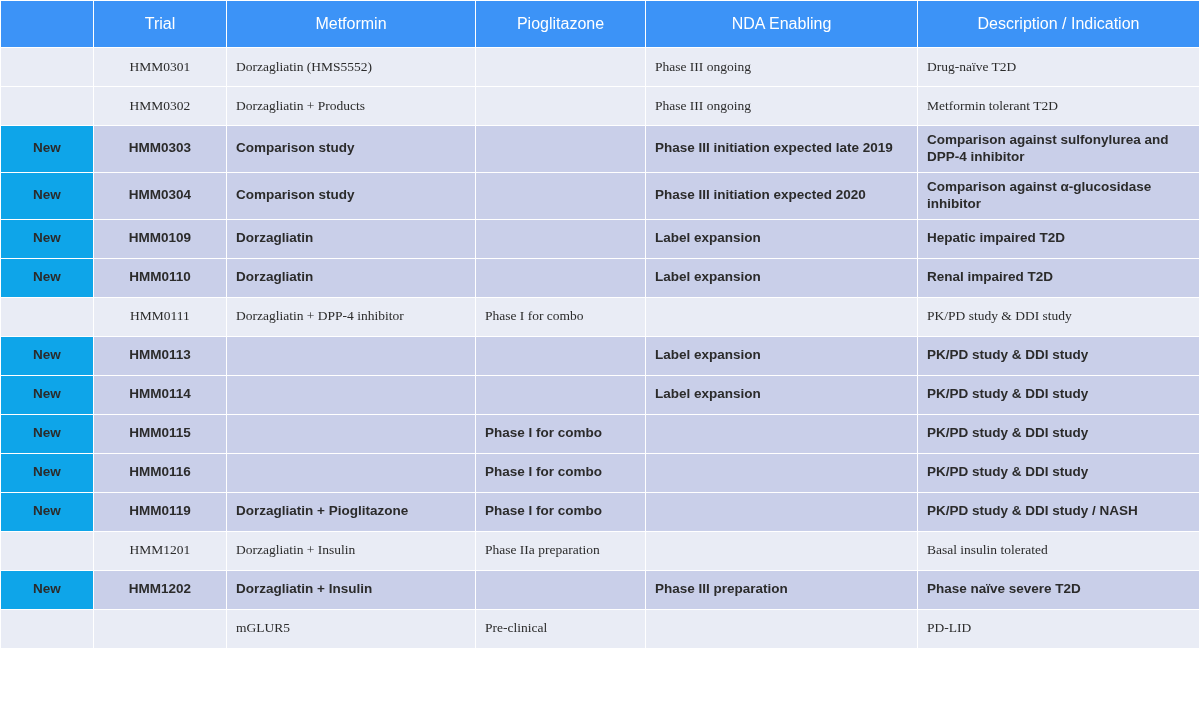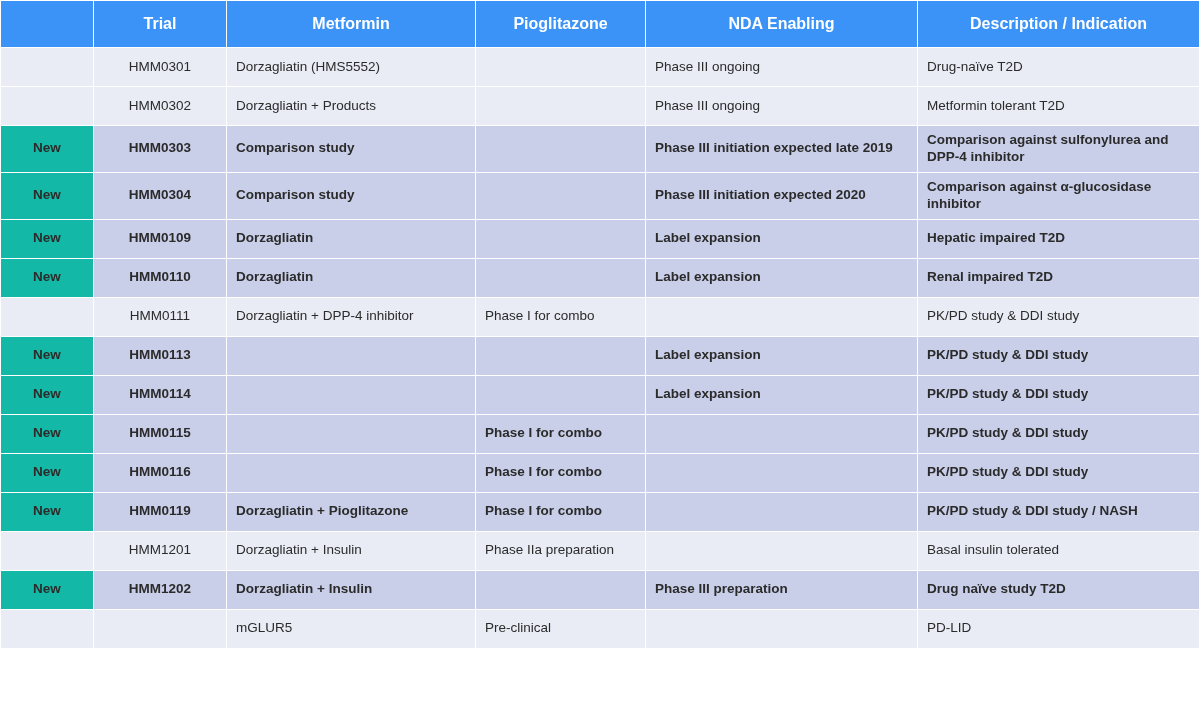--- a/index.html
+++ b/index.html
@@ -22,21 +22,21 @@
   #pipeline-table col.c-trial { width: 133px; }
   #pipeline-table col.c-prod  { width: 249px; }
   #pipeline-table col.c-expl  { width: 170px; }
   #pipeline-table col.c-nda   { width: 272px; }
   #pipeline-table col.c-desc  { width: 282px; }
 
   #pipeline-table thead th {
     background: #3c93f7;
     color: #ffffff;
     font-size: 16px;
-    font-weight: bold;
+    font-weight: normal;
     text-align: center;
     height: 46px;
     padding: 0 6px;
     border: 1px solid #ffffff;
     vertical-align: middle;
     white-space: nowrap;
   }
   #pipeline-table thead th.th-blank {
     background: #3c93f7;
   }
@@ -45,31 +45,31 @@
     border: 1px solid #ffffff;
     font-size: 13.5px;
     color: #2b2b2b;
     padding: 6px 9px;
     vertical-align: middle;
     line-height: 1.25;
     height: 26px;
   }
 
   
-  tr.row-plain td { background: #e9ecf5; }
+  tr.row-plain td { background: #e9ecf5; font-family: Liberation Serif, serif; }
   tr.row-new   td { background: #c9cfe9; font-weight: bold; color: #1b1b1b; }
 
   
   td.cell-new-flag {
     text-align: center;
     font-size: 13.5px;
     font-weight: bold;
   }
   tr.row-new td.cell-new-flag {
-    background: #14b8a6;
+    background: #0ea5e9;
     color: #ffffff;
   }
   tr.row-plain td.cell-new-flag {
     background: #e9ecf5;
   }
 
   td.cell-trial { text-align: center; white-space: nowrap; }
   td.cell-products, td.cell-exploratory, td.cell-nda, td.cell-description {
     text-align: left;
   }
@@ -200,21 +200,21 @@
         <td class="cell-exploratory">Phase IIa preparation</td>
         <td class="cell-nda"></td>
         <td class="cell-description">Basal insulin tolerated</td>
       </tr>
       <tr class="row-new">
         <td class="cell-new-flag">New</td>
         <td class="cell-trial">HMM1202</td>
         <td class="cell-products">Dorzagliatin + Insulin</td>
         <td class="cell-exploratory"></td>
         <td class="cell-nda">Phase III preparation</td>
-        <td class="cell-description">Drug naïve study T2D</td>
+        <td class="cell-description">Phase naïve severe T2D</td>
       </tr>
       <tr class="row-plain">
         <td class="cell-new-flag"></td>
         <td class="cell-trial"></td>
         <td class="cell-products">mGLUR5</td>
         <td class="cell-exploratory">Pre-clinical</td>
         <td class="cell-nda"></td>
         <td class="cell-description">PD-LID</td>
       </tr>
     </tbody>

